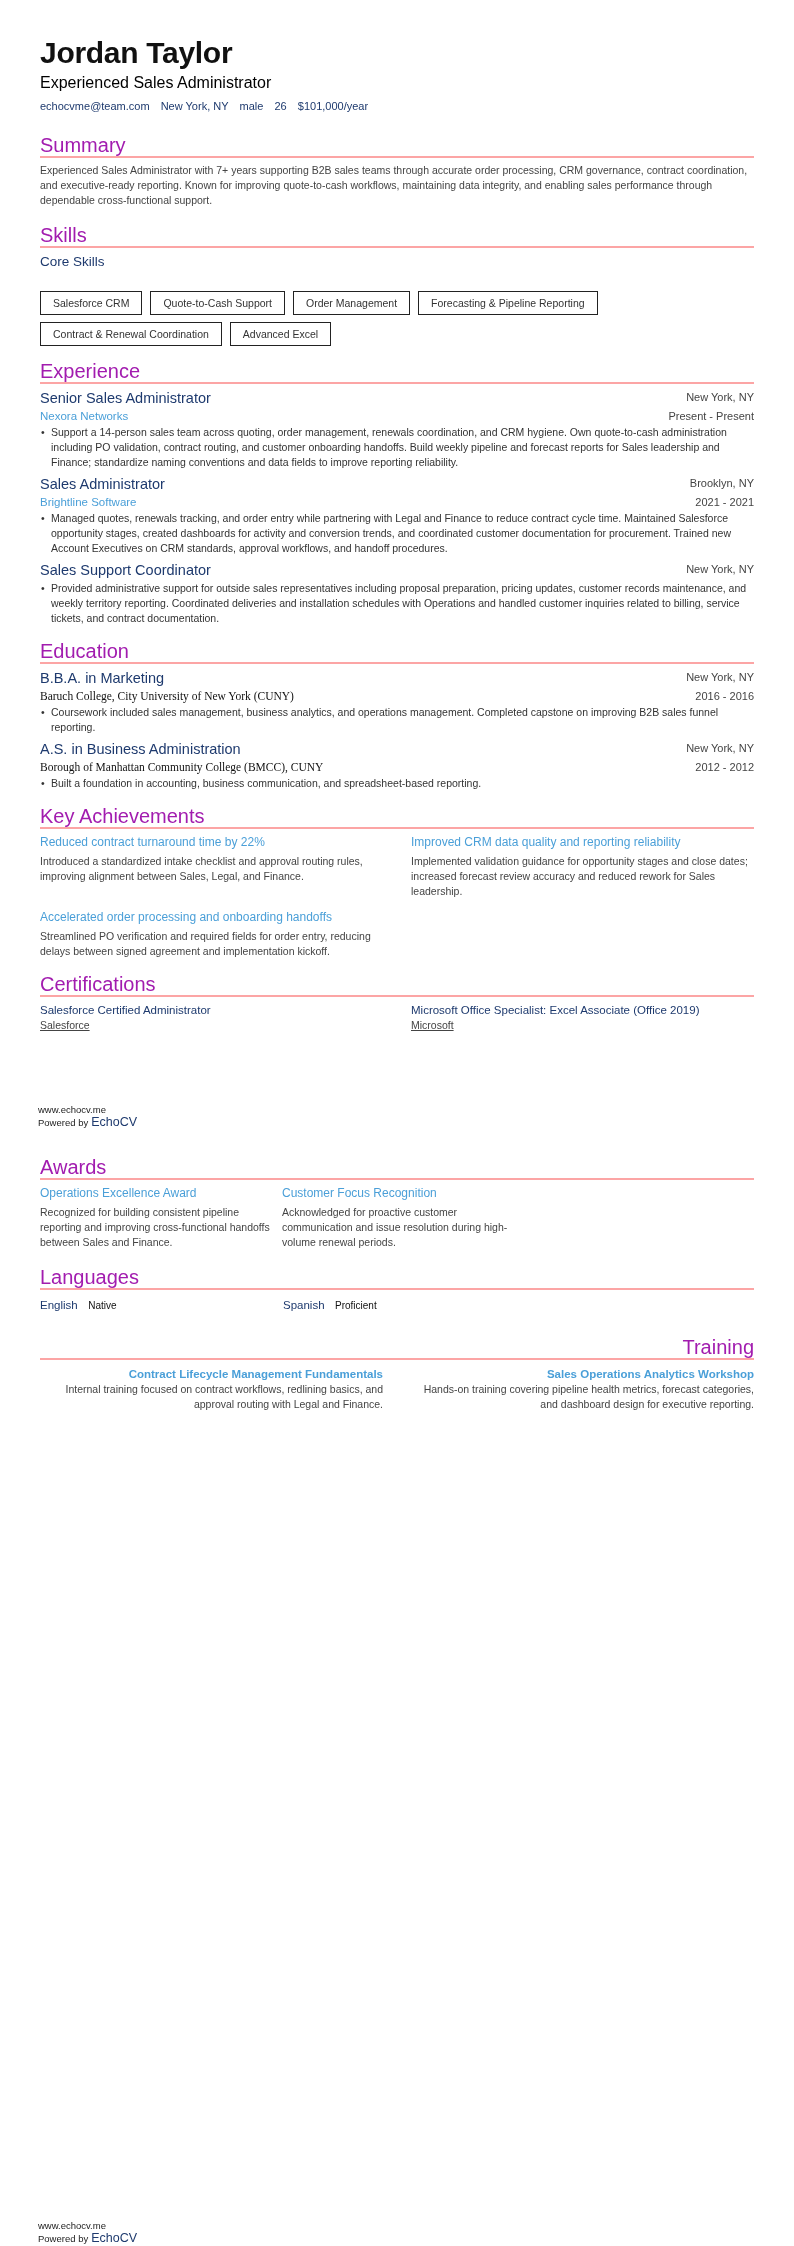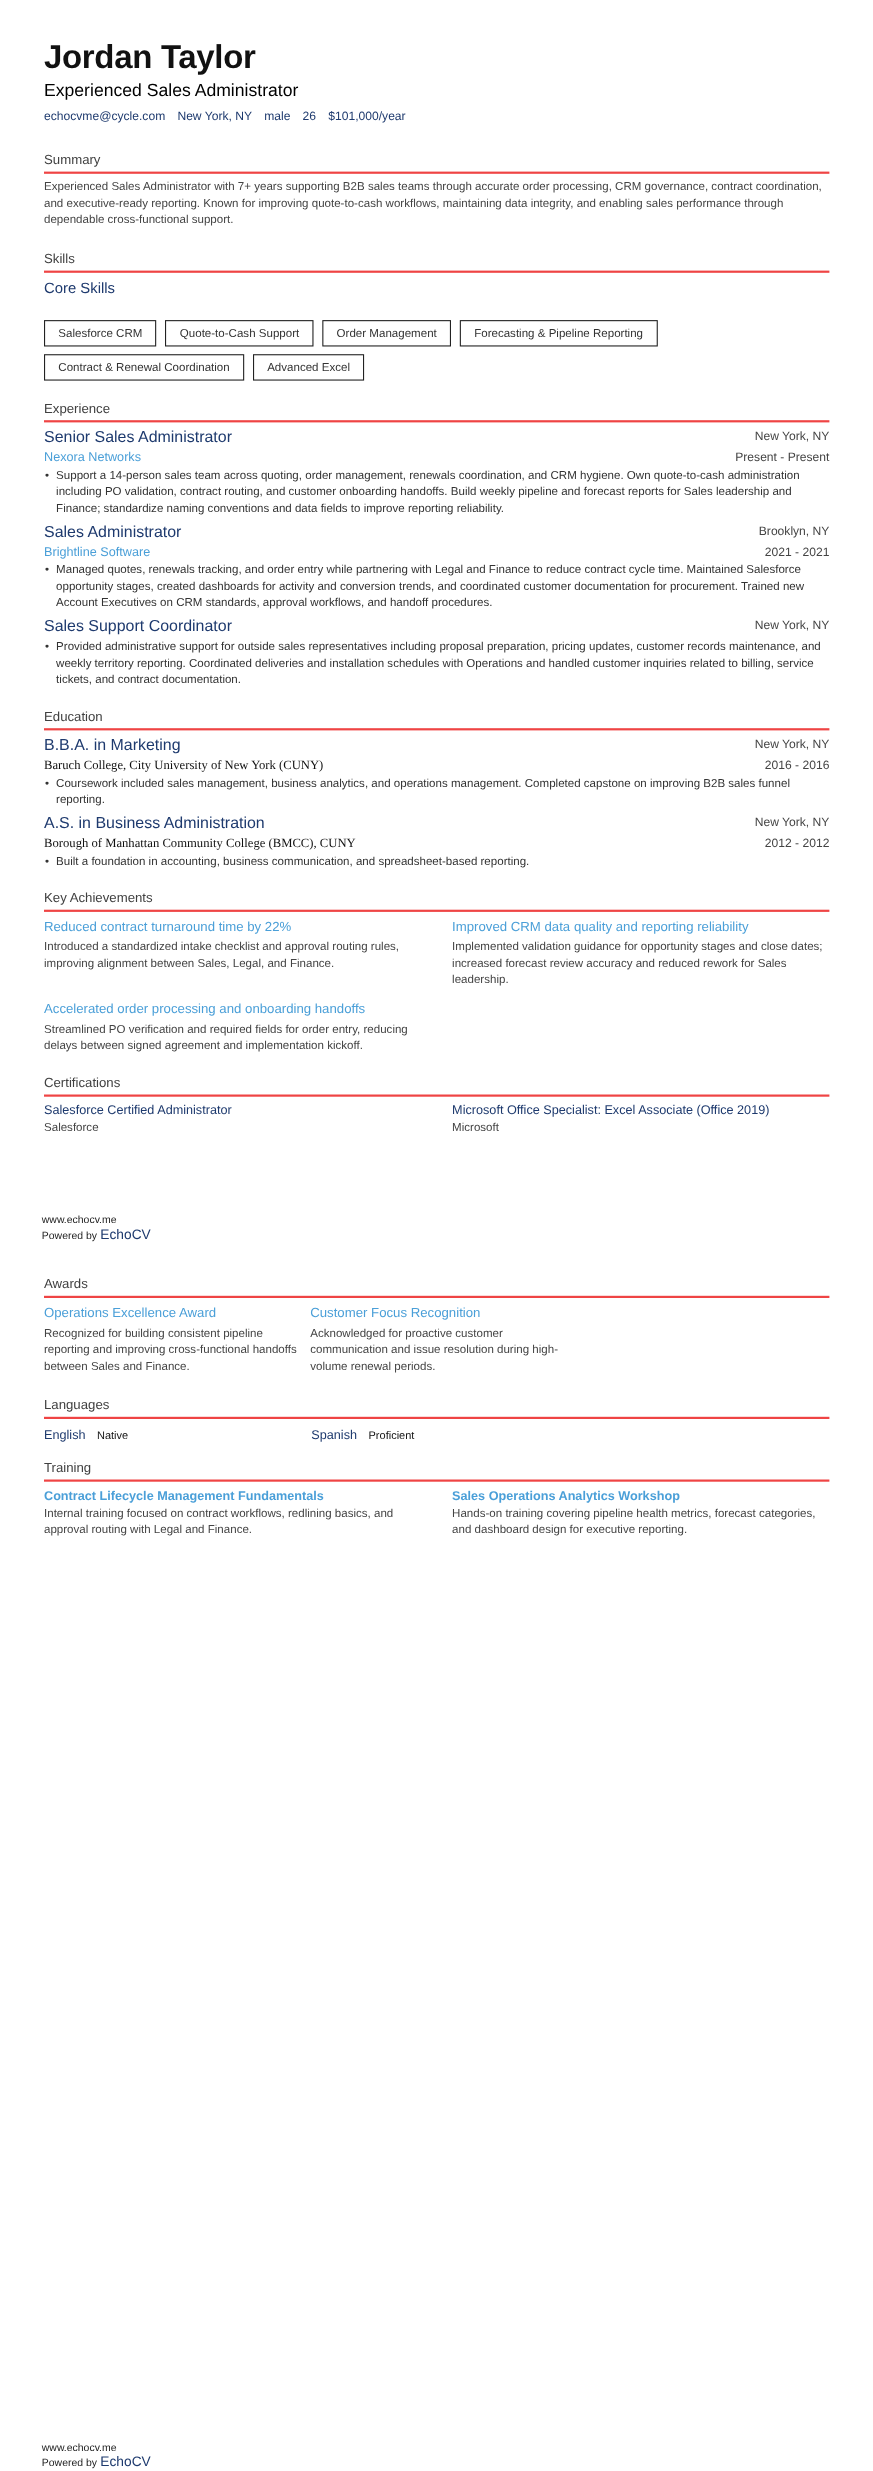--- a/index.html
+++ b/index.html
@@ -39,25 +39,25 @@
     }
     .contact {
       font-size: 11px;
       color: #1e3a6e;
       line-height: 16px;
       margin-top: 4px;
     }
     .contact span { margin-right: 8px; }
     .section { margin-top: 14px; }
     .section-title {
-      font-size: 12px;
-      color: #404040;
+      font-size: 20px;
+      color: #a21caf;
       line-height: 18px;
       padding-bottom: 2px;
-      border-bottom: 2px solid #ef4444;
+      border-bottom: 2px solid #fca5a5;
     }
     .summary-text {
       font-size: 10.5px;
       line-height: 15px;
       color: #444444;
       margin-top: 5px;
     }
     .core-title {
       font-size: 13.5px;
       color: #1e3a6e;
@@ -138,20 +138,21 @@
     }
     .cert-title {
       font-size: 11.5px;
       color: #1e3a6e;
       line-height: 16px;
     }
     .cert-issuer {
       font-size: 10.5px;
       color: #444444;
       line-height: 15px;
+      text-decoration: underline;
     }
     .footer {
       position: absolute;
       left: 38px;
       width: 718px;
       display: flex;
       justify-content: space-between;
       align-items: baseline;
       font-size: 9.5px;
       color: #222222;
@@ -197,21 +198,21 @@
 </head>
 <body>
 
 <div class="page">
   <div class="content" style="top:36px;">
 
     <div>
       <div class="name">Jordan Taylor</div>
       <div class="subtitle">Experienced Sales Administrator</div>
       <div class="contact">
-        <span>echocvme@cycle.com</span>
+        <span>echocvme@team.com</span>
         <span>New York, NY</span>
         <span>male</span>
         <span>26</span>
         <span>$101,000/year</span>
       </div>
     </div>
 
     <div class="section" style="margin-top:22px;">
       <div class="section-title">Summary</div>
       <div class="summary-text">Experienced Sales Administrator with 7+ years supporting B2B sales teams through accurate order processing, CRM governance, contract coordination, and executive-ready reporting. Known for improving quote-to-cash workflows, maintaining data integrity, and enabling sales performance through dependable cross-functional support.</div>
@@ -369,21 +370,21 @@
           <span class="lang-name">English</span>
           <span class="lang-level">Native</span>
         </div>
         <div>
           <span class="lang-name">Spanish</span>
           <span class="lang-level">Proficient</span>
         </div>
       </div>
     </div>
 
-    <div class="section" style="margin-top:12px;">
+    <div class="section" style="margin-top:25px;text-align:right;">
       <div class="section-title">Training</div>
       <div class="grid2" style="margin-top:6px;">
         <div>
           <div class="train-title">Contract Lifecycle Management Fundamentals</div>
           <div class="train-text">Internal training focused on contract workflows, redlining basics, and approval routing with Legal and Finance.</div>
         </div>
         <div>
           <div class="train-title">Sales Operations Analytics Workshop</div>
           <div class="train-text">Hands-on training covering pipeline health metrics, forecast categories, and dashboard design for executive reporting.</div>
         </div>

